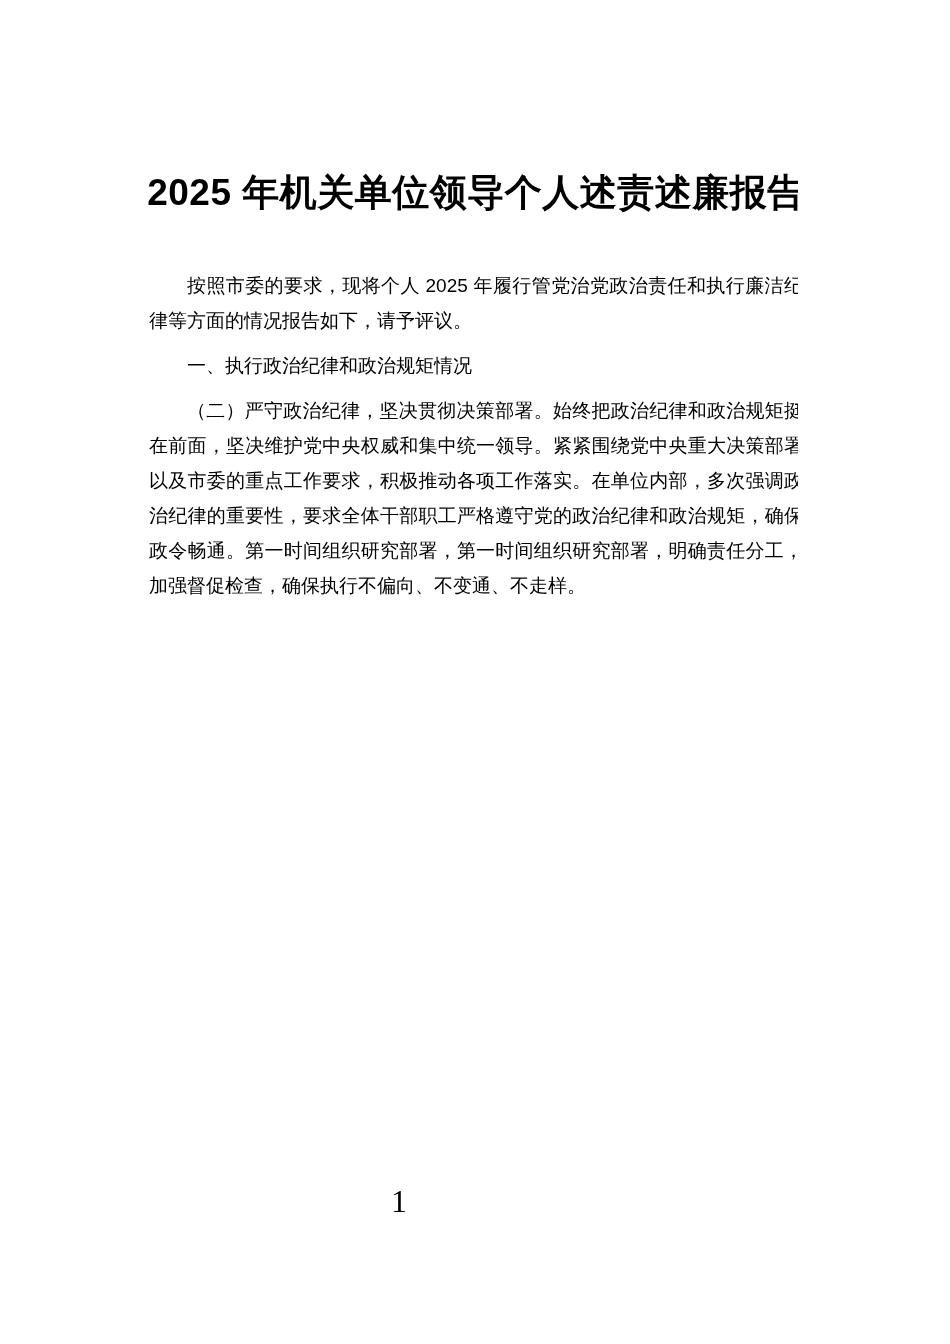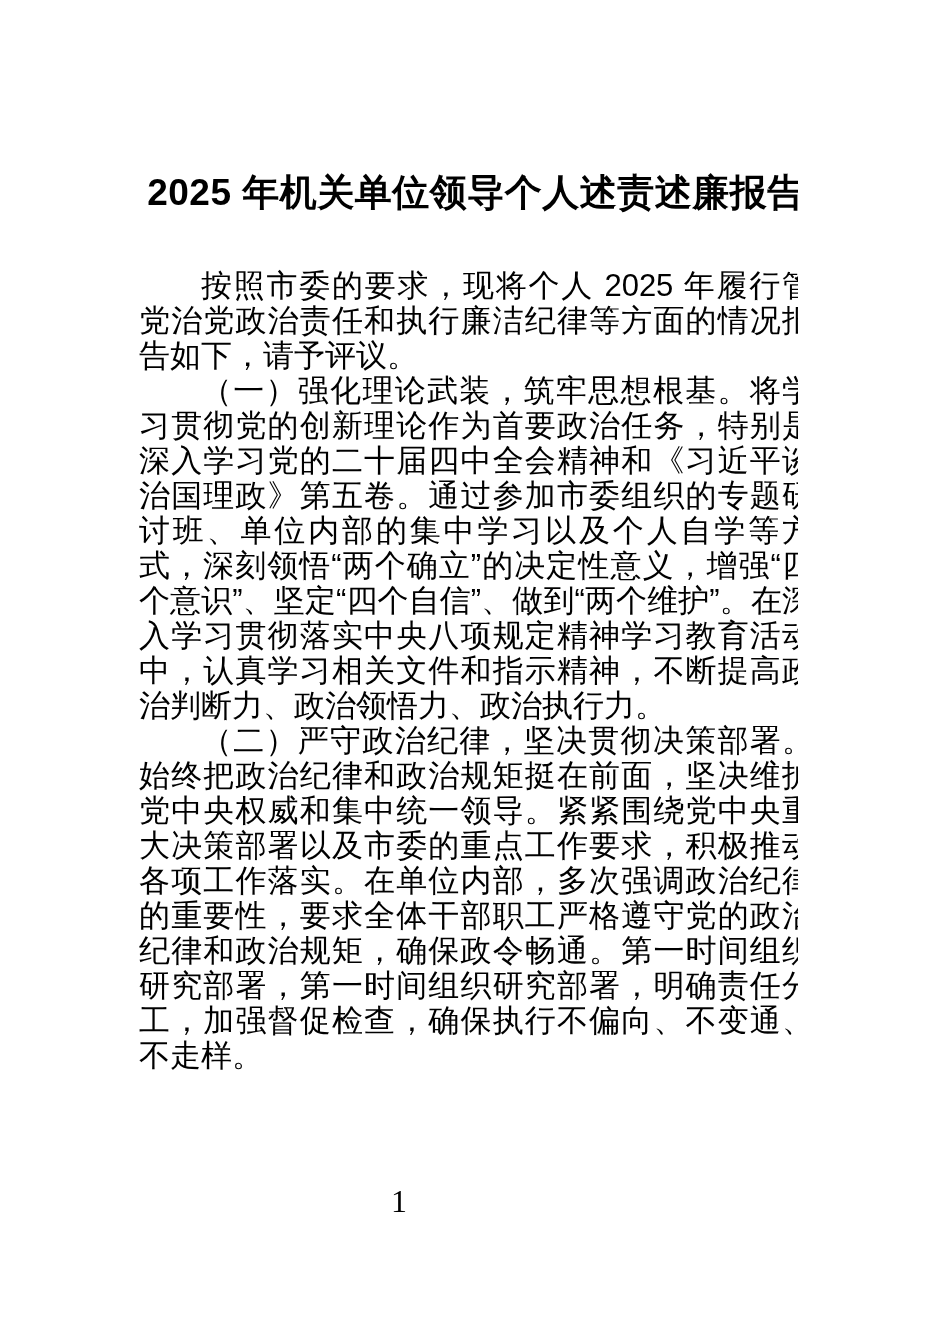--- a/index.html
+++ b/index.html
@@ -29,22 +29,22 @@
     font-weight: bold;
     line-height: 50px;
     text-align: center;
     white-space: nowrap;
     letter-spacing: 0.5px;
   }
   .body-text {
     margin-top: 50px;
   }
   .para {
-    margin: 0;
-    font-size: 31px;
+    margin: 10px;
+    font-size: 19px;
     line-height: 35px;
     text-indent: 2em;
     text-align: justify;
     text-justify: inter-ideograph;
     word-break: break-all;
     letter-spacing: 0;
   }
   .page-number {
     position: absolute;
     top: 1184px;
@@ -58,18 +58,18 @@
   }
 </style>
 </head>
 <body>
 
 <div class="page">
   <div class="content">
     <h1 class="doc-title">2025 年机关单位领导个人述责述廉报告</h1>
     <div class="body-text">
       <p class="para">按照市委的要求，现将个人 2025 年履行管党治党政治责任和执行廉洁纪律等方面的情况报告如下，请予评议。</p>
-      <p class="para">（一）强化理论武装，筑牢思想根基。将学习贯彻党的创新理论作为首要政治任务，特别是深入学习党的二十届四中全会精神和《习近平谈治国理政》第五卷。通过参加市委组织的专题研讨班、单位内部的集中学习以及个人自学等方式，深刻领悟“两个确立”的决定性意义，增强“四个意识”、坚定“四个自信”、做到“两个维护”。在深入学习贯彻落实中央八项规定精神学习教育活动中，认真学习相关文件和指示精神，不断提高政治判断力、政治领悟力、政治执行力。</p>
+      <p class="para">一、执行政治纪律和政治规矩情况</p>
       <p class="para">（二）严守政治纪律，坚决贯彻决策部署。始终把政治纪律和政治规矩挺在前面，坚决维护党中央权威和集中统一领导。紧紧围绕党中央重大决策部署以及市委的重点工作要求，积极推动各项工作落实。在单位内部，多次强调政治纪律的重要性，要求全体干部职工严格遵守党的政治纪律和政治规矩，确保政令畅通。第一时间组织研究部署，第一时间组织研究部署，明确责任分工，加强督促检查，确保执行不偏向、不变通、不走样。</p>
     </div>
   </div>
   <div class="page-number">1</div>
 </div>
 
 </body></html>

